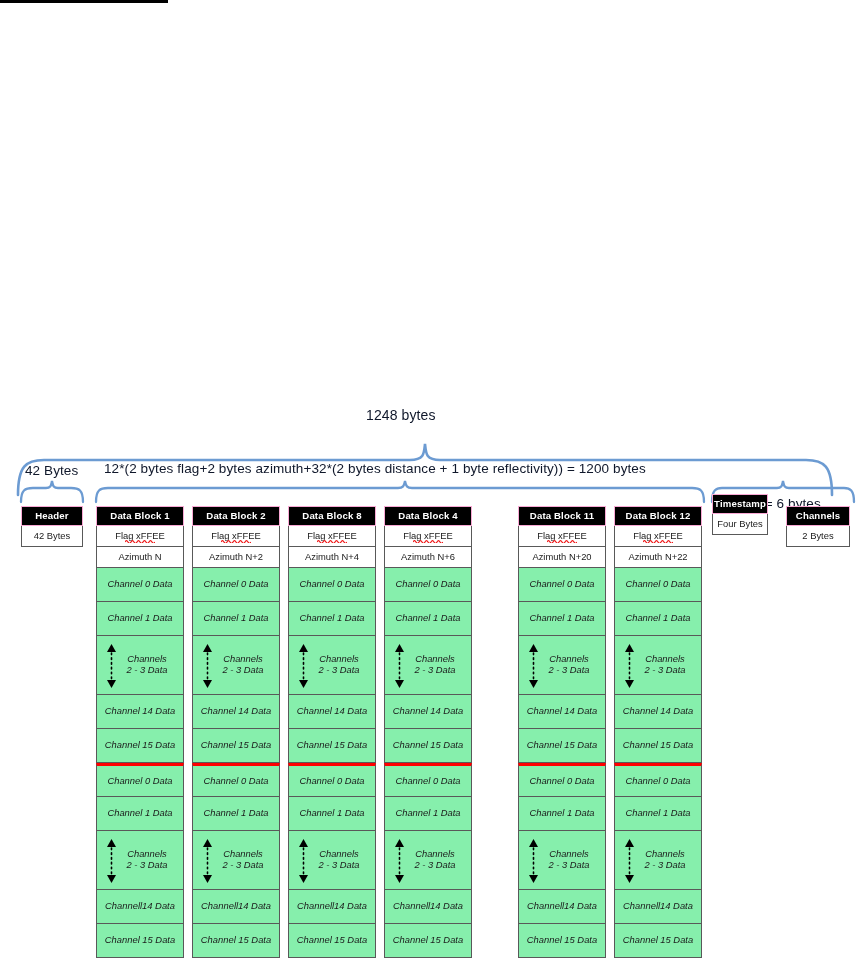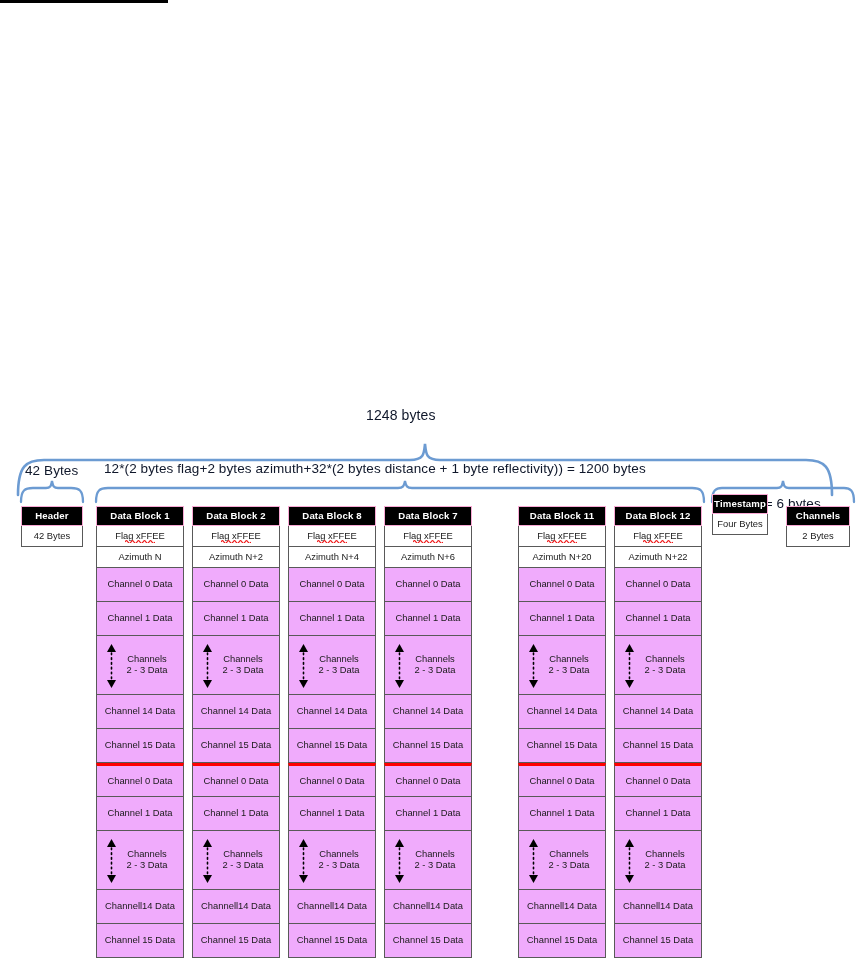--- a/index.html
+++ b/index.html
@@ -50,21 +50,21 @@
   .cell.head{
     background:#000000;
     color:#ffffff;
     font-weight:bold;
     font-size:9.6px;
     border:1px solid #f9a8d4;
     height:20px;
     letter-spacing:.15px;
   }
   .cell.plain{height:21px;}
-  .cell.pink{background:#f0abfc;}
+  .cell.pink{background:#86efac;font-style:italic;}
   .cell.data{height:34px;}
   .cell.span{height:59px;text-align:center;}
   .cell.redtop{border-top:3px solid #FF0000;}
   .wavy-u{
     position:absolute;
     left:50%;
     transform:translateX(-50%);
     bottom:3px;
     width:30px;height:4px;
     pointer-events:none;
@@ -234,21 +234,21 @@
             <path d="M5.5 1 L10 9 L1 9 Z" fill="#000"></path>
             <path d="M5.5 45 L10 37 L1 37 Z" fill="#000"></path>
             <line x1="5.5" y1="10" x2="5.5" y2="36" stroke="#000" stroke-width="1.6" stroke-dasharray="1.6 3.2" stroke-linecap="round"></line>
           </svg>
           <span class="chan-span-txt"><span>Channels</span><br><span>2 - 3 Data</span></span>
         </div>
         <div class="cell pink data">Channell14 Data</div>
         <div class="cell pink data">Channel 15 Data</div>
       </div>
       <div class="col" style="left: 384px; top: 506px; width: 88px;">
-        <div class="cell head">Data Block 7</div>
+        <div class="cell head">Data Block 4</div>
         <div class="cell plain">
           <span>Flag xFFEE</span>
           <svg class="wavy-u" viewBox="0 0 30 4" preserveAspectRatio="none">
             <path d="M0 3 Q1.5 0.3 3 3 T6 3 T9 3 T12 3 T15 3 T18 3 T21 3 T24 3 T27 3 T30 3" fill="none" stroke="#EE1111" stroke-width="1.1"></path>
           </svg>
         </div>
         <div class="cell plain">Azimuth N+6</div>
         <div class="cell pink data">Channel 0 Data</div>
         <div class="cell pink data">Channel 1 Data</div>
         <div class="cell pink span">

